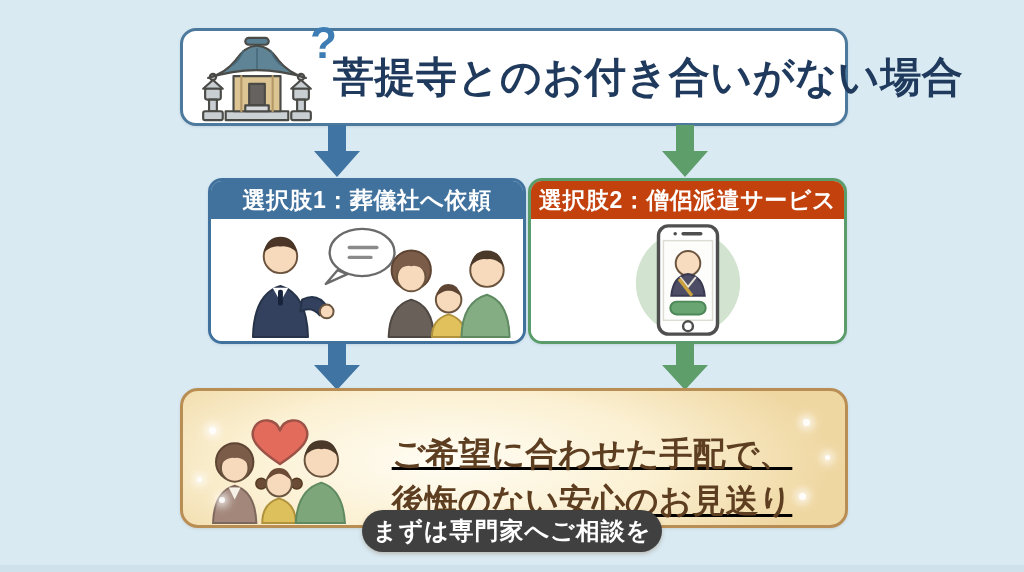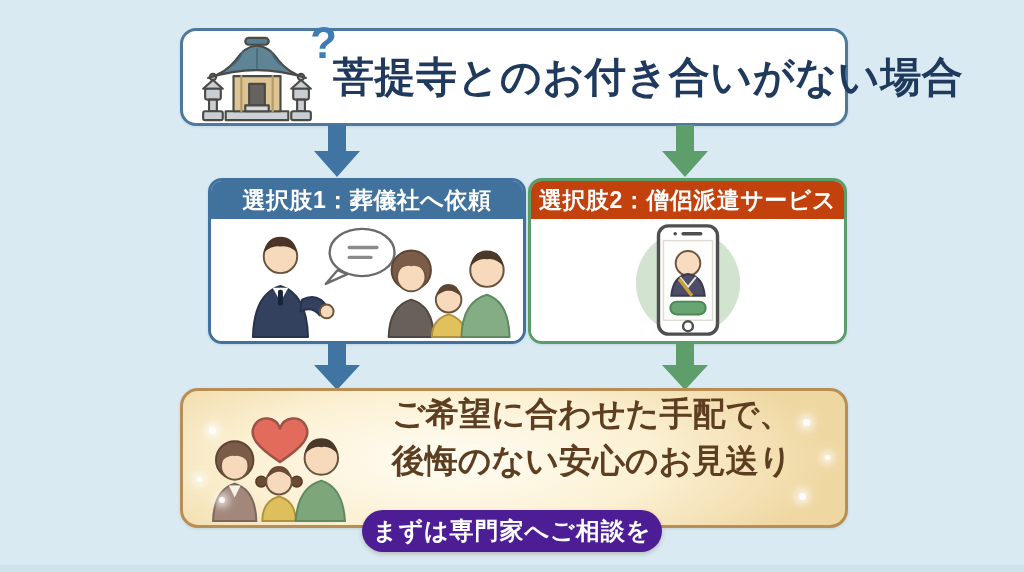--- a/index.html
+++ b/index.html
@@ -50,37 +50,38 @@
   .option-body {
     height:122px; background:#ffffff;
     display:flex; align-items:center; justify-content:center;
   }
 
   
   .result-box {
     position:absolute; left:180px; top:388px; width:668px; height:140px;
     border:3px solid #b98e55; border-radius:18px;
     background:radial-gradient(ellipse 58% 95% at 40% 52%, #fffdf4 0%, #fbf0d2 55%, #efd7a2 100%);
-    display:flex; align-items:flex-start; padding:0 26px 0 12px;
+    display:flex; align-items:flex-end; padding:0 26px 0 12px;
     box-shadow:0 1px 3px rgba(120,90,40,.15);
+    text-decoration:underline;
   }
   .family-wrap { flex:0 0 auto; width:170px; height:128px; margin-top:4px; }
   .result-text {
     flex:1; text-align:center; font-size:33px; font-weight:bold;
     color:#5d3e20; line-height:1.42; white-space:nowrap;
   }
   .sparkle {
     position:absolute; background:#ffffff; border-radius:50%;
     box-shadow:0 0 9px 4px rgba(255,255,255,.85); opacity:.95;
   }
 
   
   .pill {
     position:absolute; left:362px; top:510px; width:300px; height:42px;
-    background:#4c1d95; border-radius:21px;
+    background:#404040; border-radius:21px;
     display:flex; align-items:center; justify-content:center;
     color:#ffffff; font-size:24px; font-weight:bold; letter-spacing:1px;
     box-shadow:0 2px 4px rgba(110,80,40,.30); white-space:nowrap;
   }
 
   .bottom-strip {
     position:absolute; left:0; bottom:0; width:1024px; height:7px;
     background:#cfe2ec;
   }
 </style>

